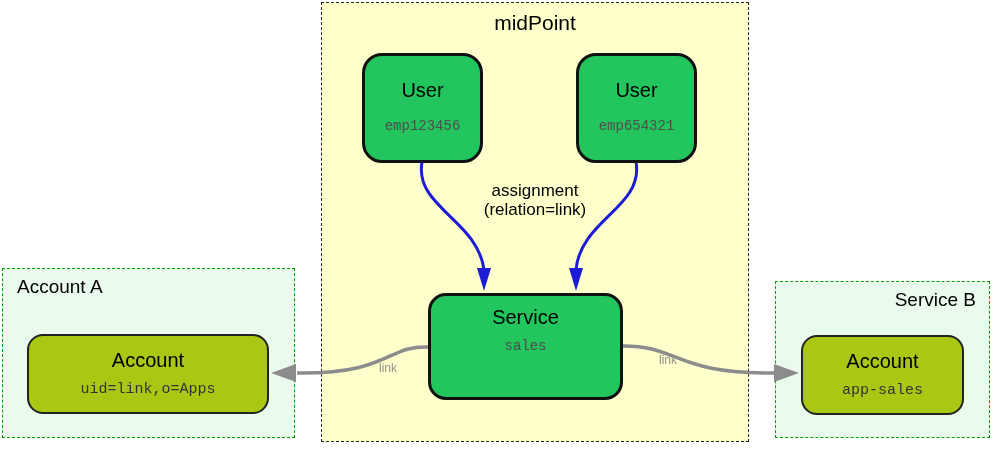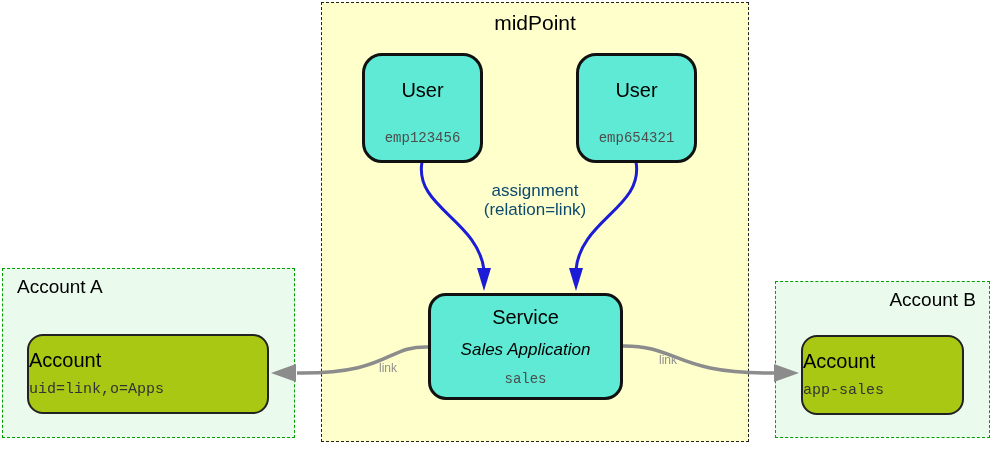--- a/index.html
+++ b/index.html
@@ -27,47 +27,47 @@
   }
   .resource-a{left:2px;top:268px;width:293px;height:170px;}
   .resource-b{left:775px;top:281px;width:215px;height:157px;}
   .resource-title{
     position:absolute;top:7px;font-size:19px;color:#000;white-space:nowrap;
   }
   .resource-title.tl{left:14px;}
   .resource-title.tr{right:13px;}
   
   .yellow-node{
-    position:absolute;background:#5eead4;border:3px solid #111;
+    position:absolute;background:#22c55e;border:3px solid #111;
     border-radius:20px;box-sizing:border-box;z-index:3;
     display:flex;flex-direction:column;align-items:center;
   }
   .user-1{left:362px;top:53px;width:121px;height:110px;padding-top:22px;}
   .user-2{left:576px;top:53px;width:121px;height:110px;padding-top:22px;}
   .service{left:428px;top:293px;width:195px;height:107px;padding-top:9px;border-radius:18px;}
   .account-node{
     position:absolute;background:#a9c814;border:2px solid #222;
     border-radius:16px;box-sizing:border-box;z-index:3;
-    display:flex;flex-direction:column;align-items:flex-start;
+    display:flex;flex-direction:column;align-items:center;
     padding-top:12px;
   }
   .account-a{left:27px;top:334px;width:242px;height:80px;}
   .account-b{left:801px;top:335px;width:163px;height:80px;}
   .node-title{font-size:20px;line-height:24px;color:#000;}
   .node-sub{
     font-family:"Liberation Mono",monospace;font-size:14px;line-height:16px;
-    color:#4d4d4d;margin-top:28px;white-space:nowrap;
+    color:#4d4d4d;margin-top:16px;white-space:nowrap;
   }
   .account-node .node-sub{color:#333;font-size:15px;margin-top:10px;}
   .service-display{font-style:italic;font-size:17px;line-height:24px;color:#000;margin-top:9px;}
   .service .node-sub{margin-top:9px;}
   
   .assignment-label{
     position:absolute;left:435px;top:181px;width:200px;z-index:3;
-    text-align:center;color:#0c4a6e;font-size:17px;line-height:19px;
+    text-align:center;color:#000000;font-size:17px;line-height:19px;
   }
   .link-label{
     position:absolute;z-index:3;color:#8f8f8f;font-size:12px;width:52px;text-align:center;
   }
   .link-label.left{left:362px;top:361px;}
   .link-label.right{left:642px;top:353px;}
   
   .arrow-layer{position:absolute;left:0;top:0;z-index:2;}
 </style>
 </head>
@@ -77,21 +77,21 @@
 
   <div class="midpoint-box">
     <div class="midpoint-title">midPoint</div>
   </div>
 
   <div class="resource-box resource-a">
     <div class="resource-title tl">Account A</div>
   </div>
 
   <div class="resource-box resource-b">
-    <div class="resource-title tr">Account B</div>
+    <div class="resource-title tr">Service B</div>
   </div>
 
   <svg class="arrow-layer" width="1000" height="468" viewBox="0 0 1000 468">
     <g>
       <path d="M 422,162 C 414,207 478,220 484,270" fill="none" stroke="#1c1cd6" stroke-width="3"></path>
       <polygon points="477,268 491,268 484,291" fill="#1c1cd6"></polygon>
     </g>
     <g>
       <path d="M 636,162 C 644,207 580,220 576,270" fill="none" stroke="#1c1cd6" stroke-width="3"></path>
       <polygon points="569,268 583,268 576,291" fill="#1c1cd6"></polygon>
@@ -111,21 +111,20 @@
     <div class="node-sub">emp123456</div>
   </div>
 
   <div class="yellow-node user-2">
     <div class="node-title">User</div>
     <div class="node-sub">emp654321</div>
   </div>
 
   <div class="yellow-node service">
     <div class="node-title">Service</div>
-    <div class="service-display">Sales Application</div>
     <div class="node-sub">sales</div>
   </div>
 
   <div class="account-node account-a">
     <div class="node-title">Account</div>
     <div class="node-sub">uid=link,o=Apps</div>
   </div>
 
   <div class="account-node account-b">
     <div class="node-title">Account</div>

